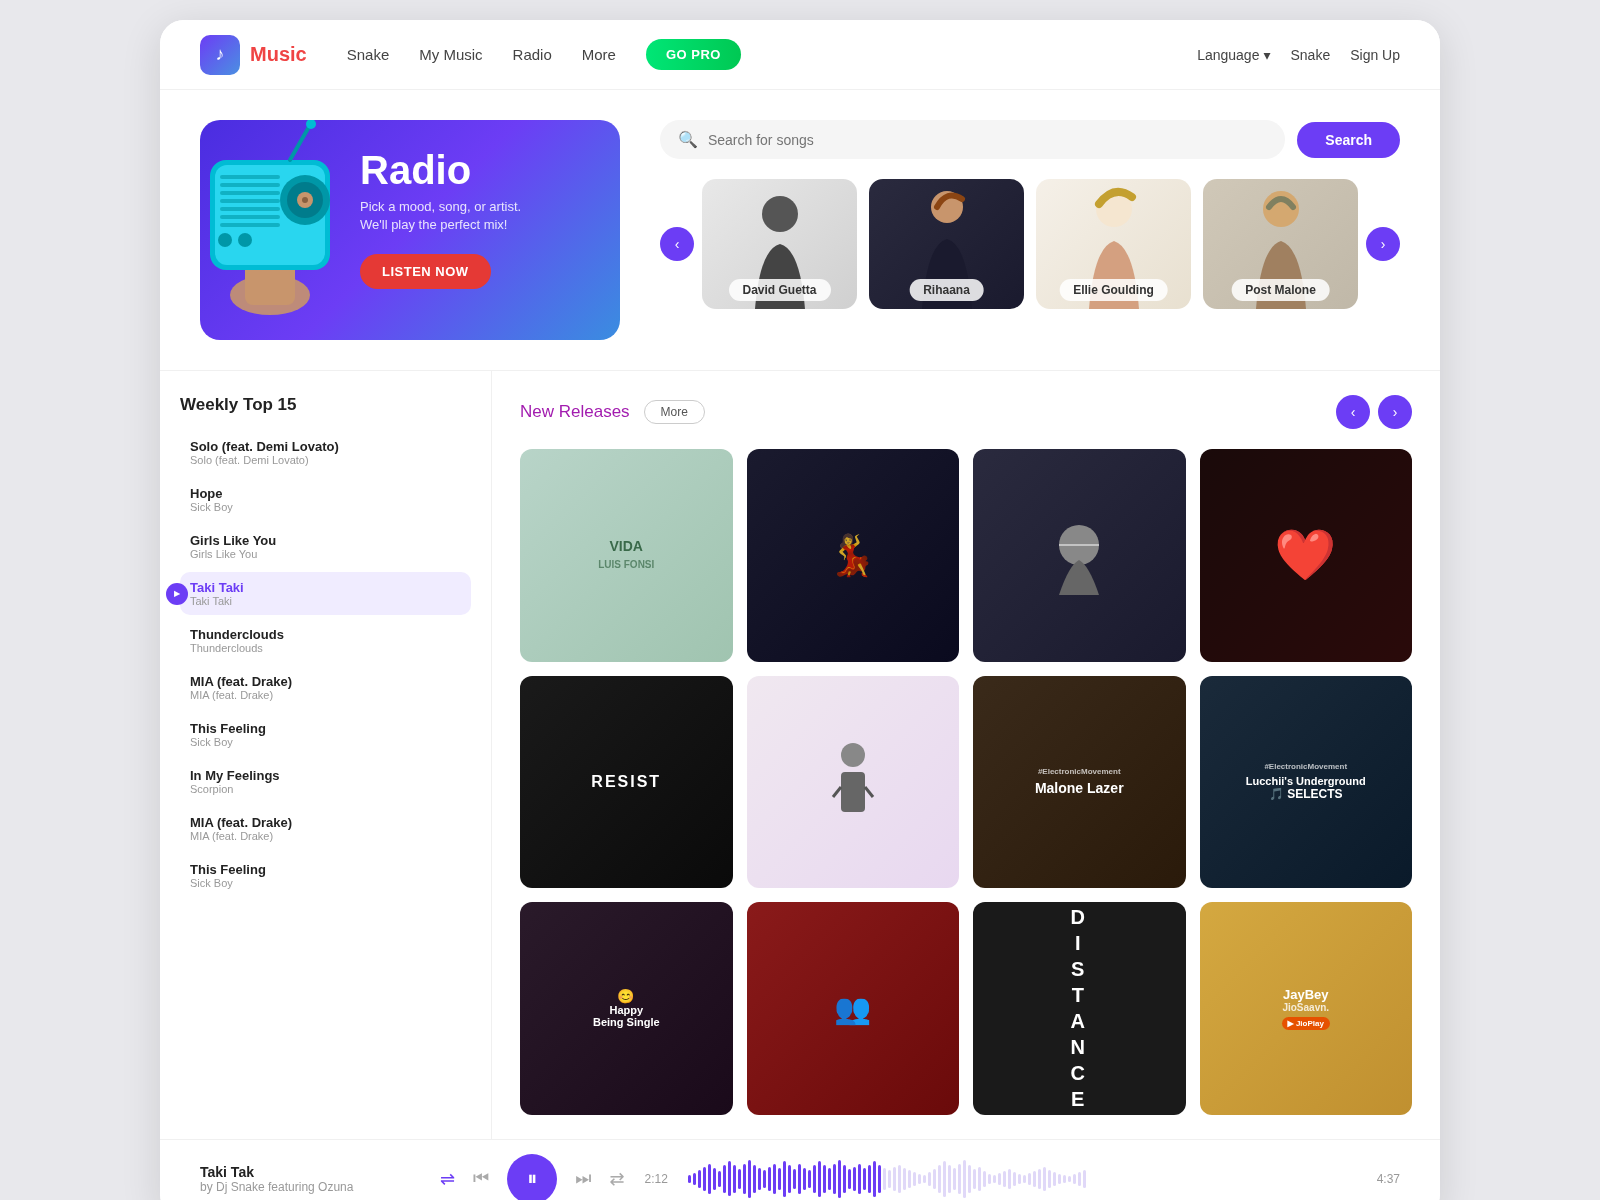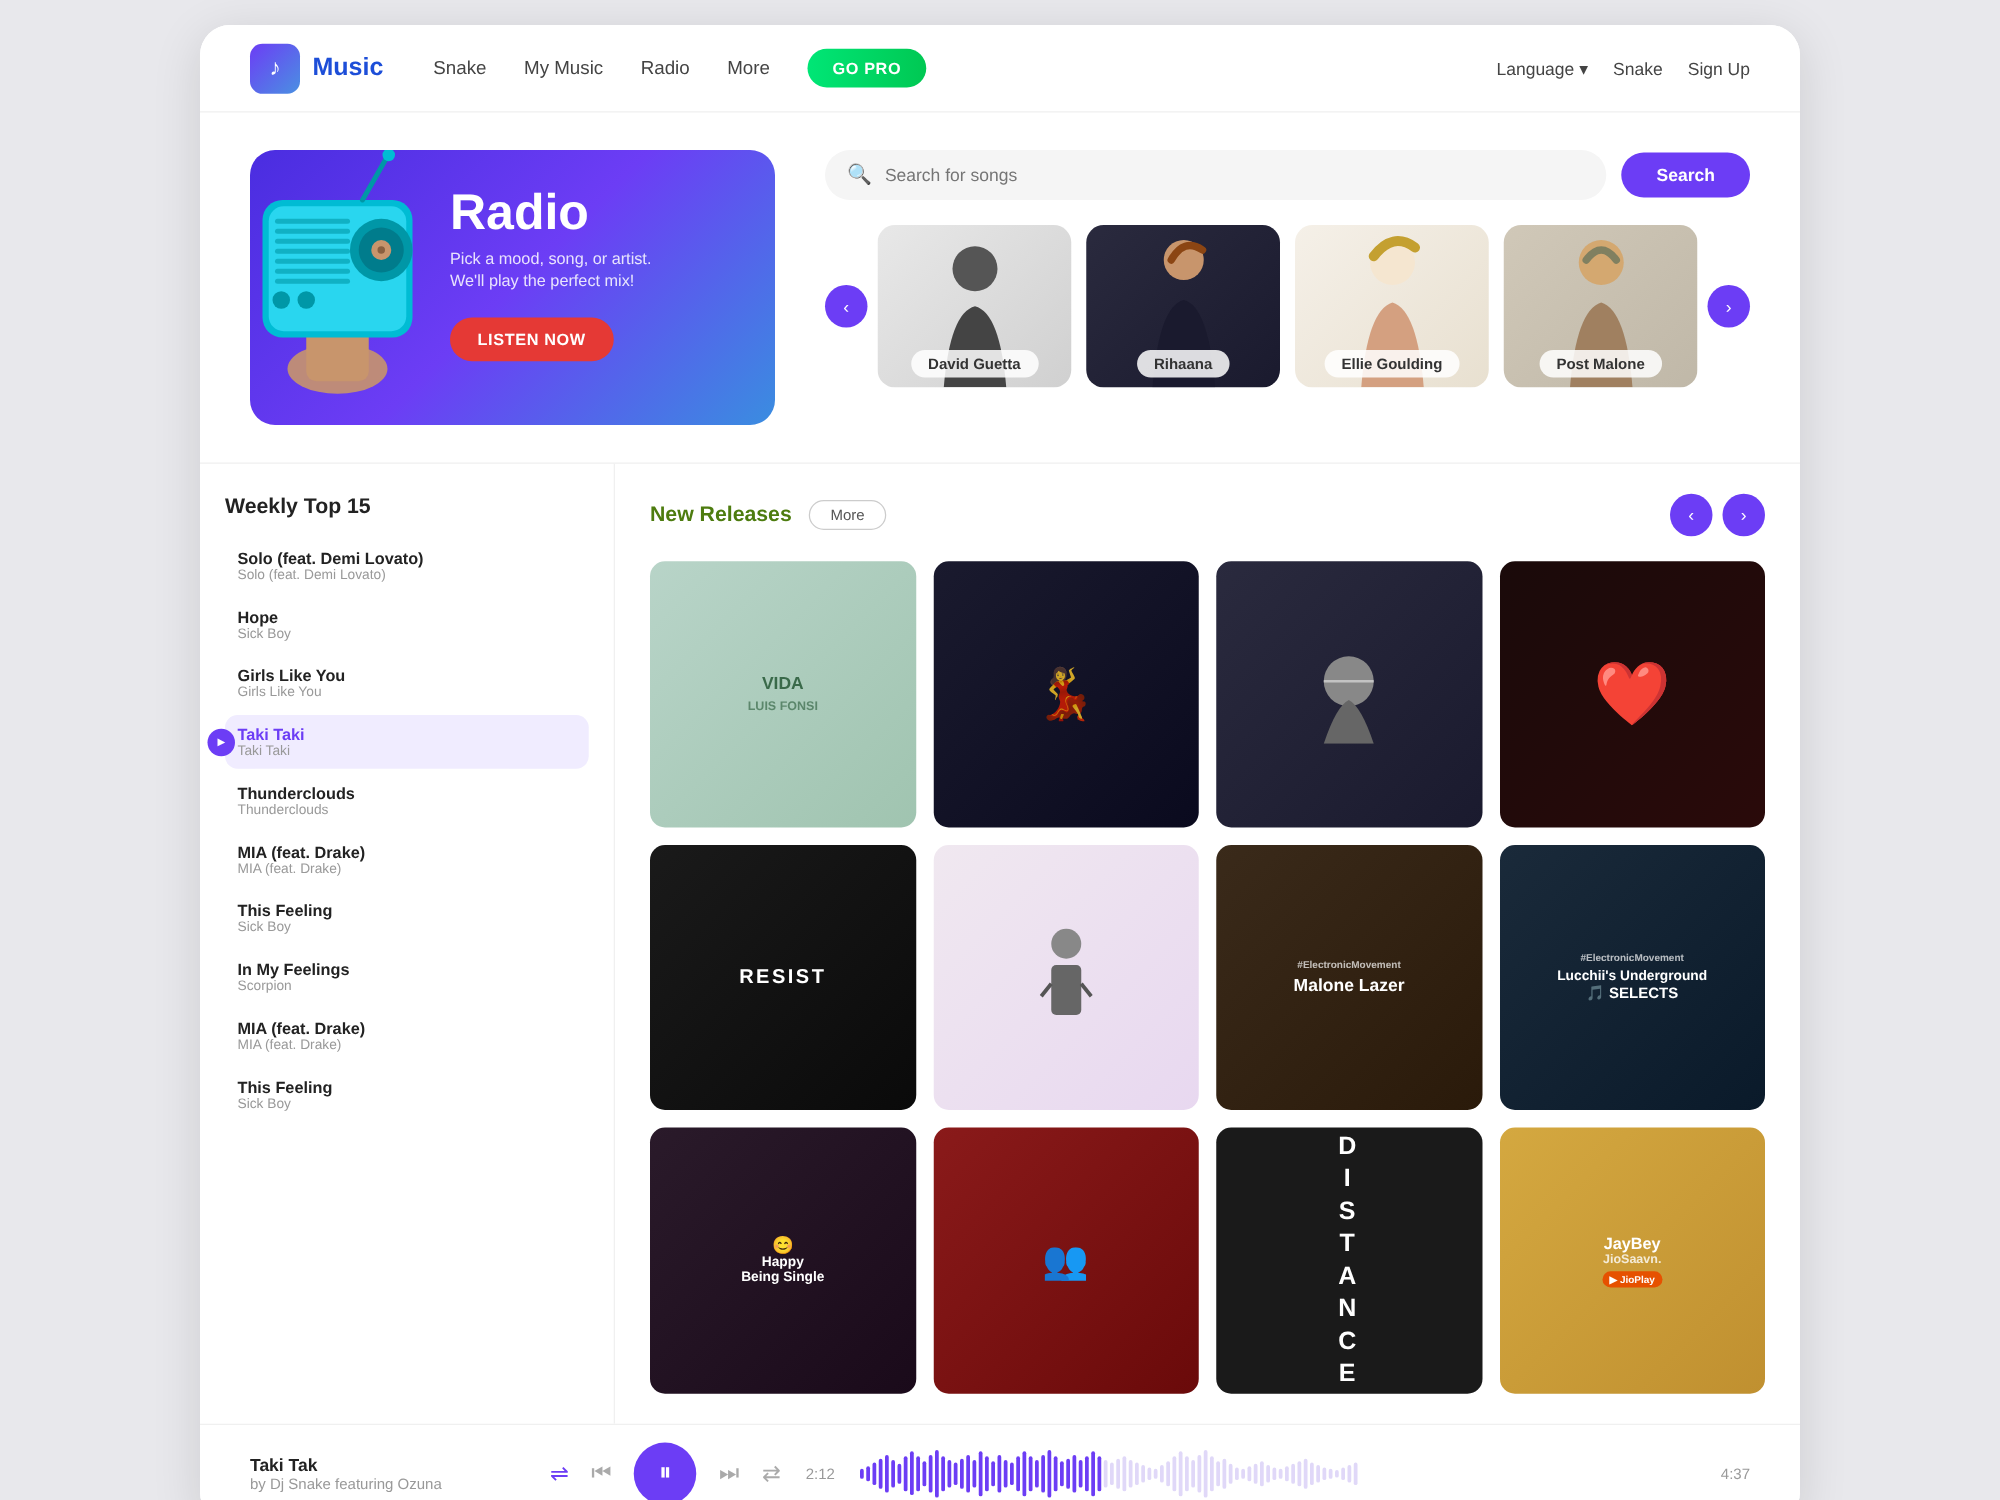--- a/index.html
+++ b/index.html
@@ -45,21 +45,21 @@
       border-radius: 10px;
       display: flex;
       align-items: center;
       justify-content: center;
       color: #fff;
       font-size: 18px;
     }
     .logo-text {
       font-size: 20px;
       font-weight: 700;
-      color: #1d4ed8;
+      color: #ef4444;
     }
     .nav {
       display: flex;
       gap: 30px;
       align-items: center;
       flex: 1;
     }
     .nav-item {
       font-size: 15px;
       color: #444;
@@ -309,22 +309,22 @@
       flex-direction: column;
     }
     .releases-header {
       display: flex;
       align-items: center;
       gap: 14px;
       margin-bottom: 20px;
     }
     .releases-title {
       font-size: 17px;
-      font-weight: 700;
-      color: #4d7c0f;
+      font-weight: 400;
+      color: #a21caf;
     }
     .more-btn {
       border: 1.5px solid #ccc;
       background: #fff;
       border-radius: 16px;
       padding: 4px 16px;
       font-size: 12px;
       color: #555;
       cursor: pointer;
     }

